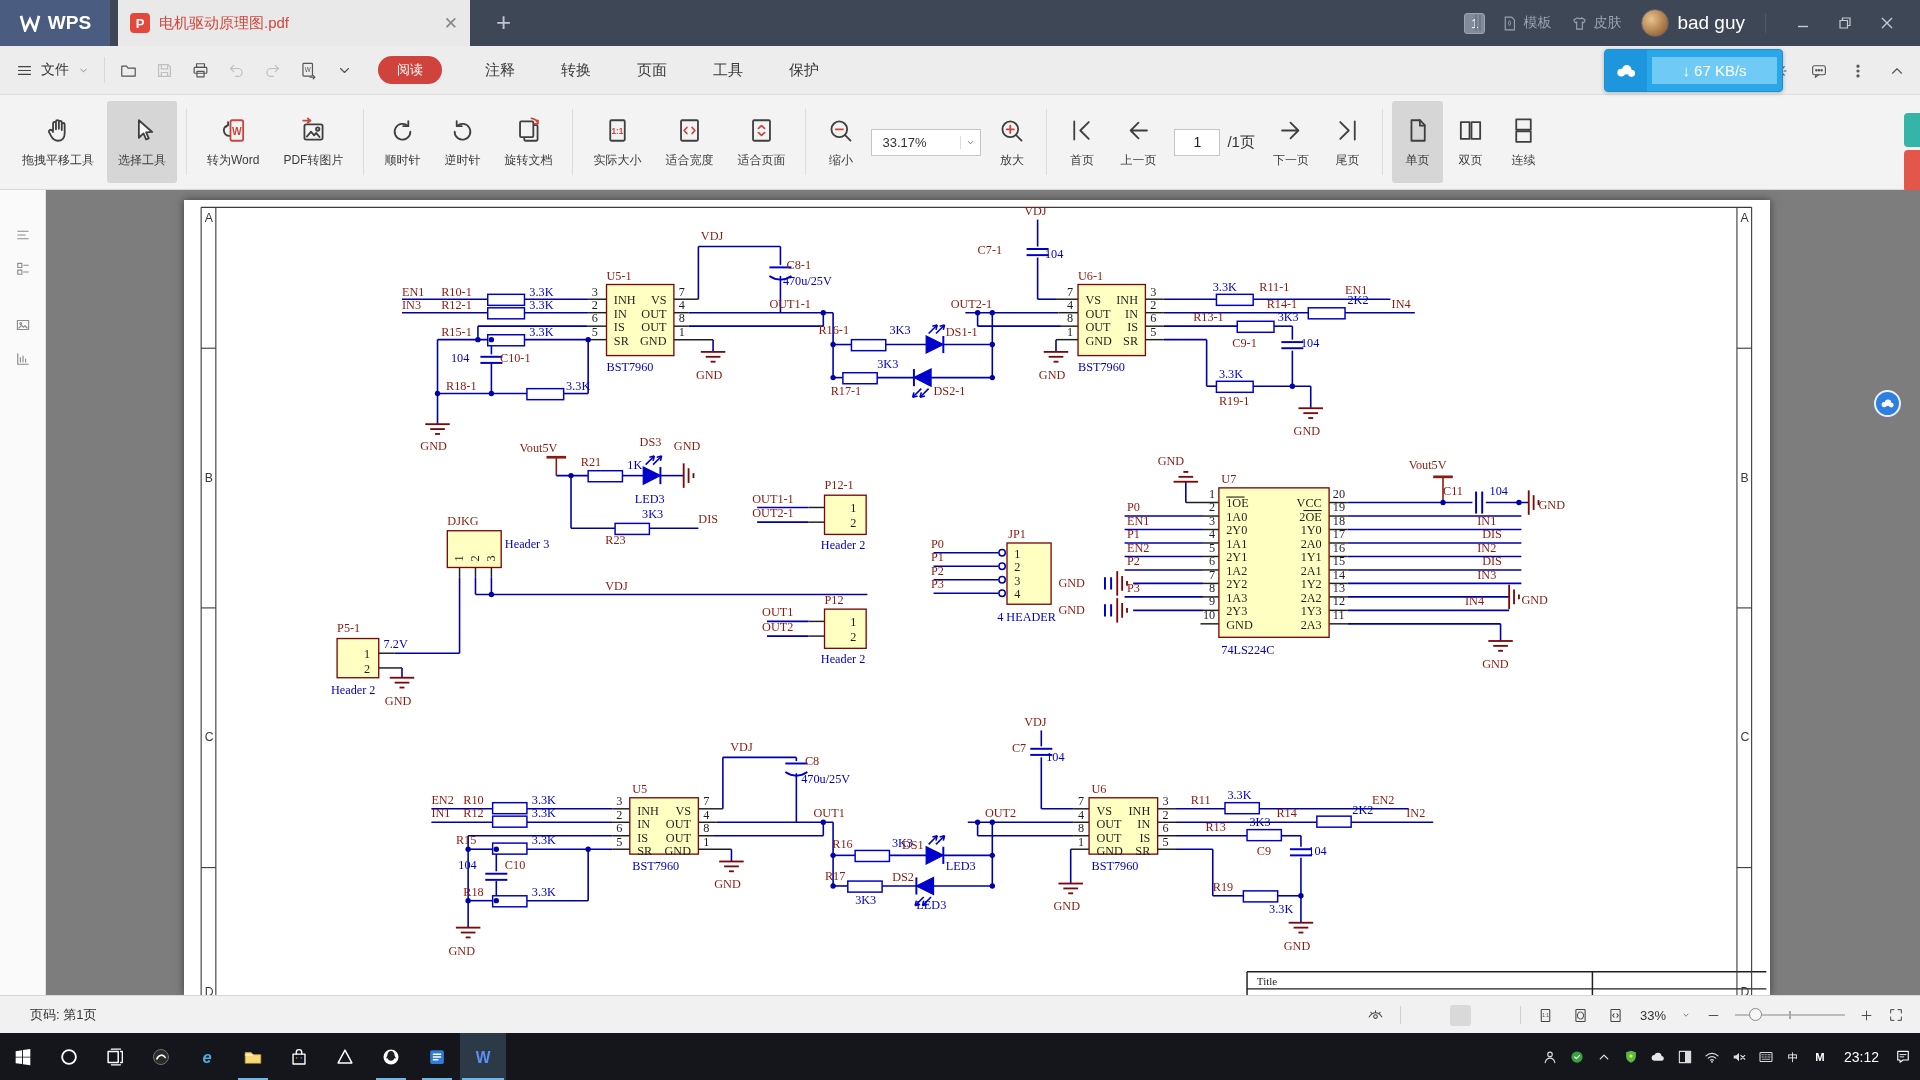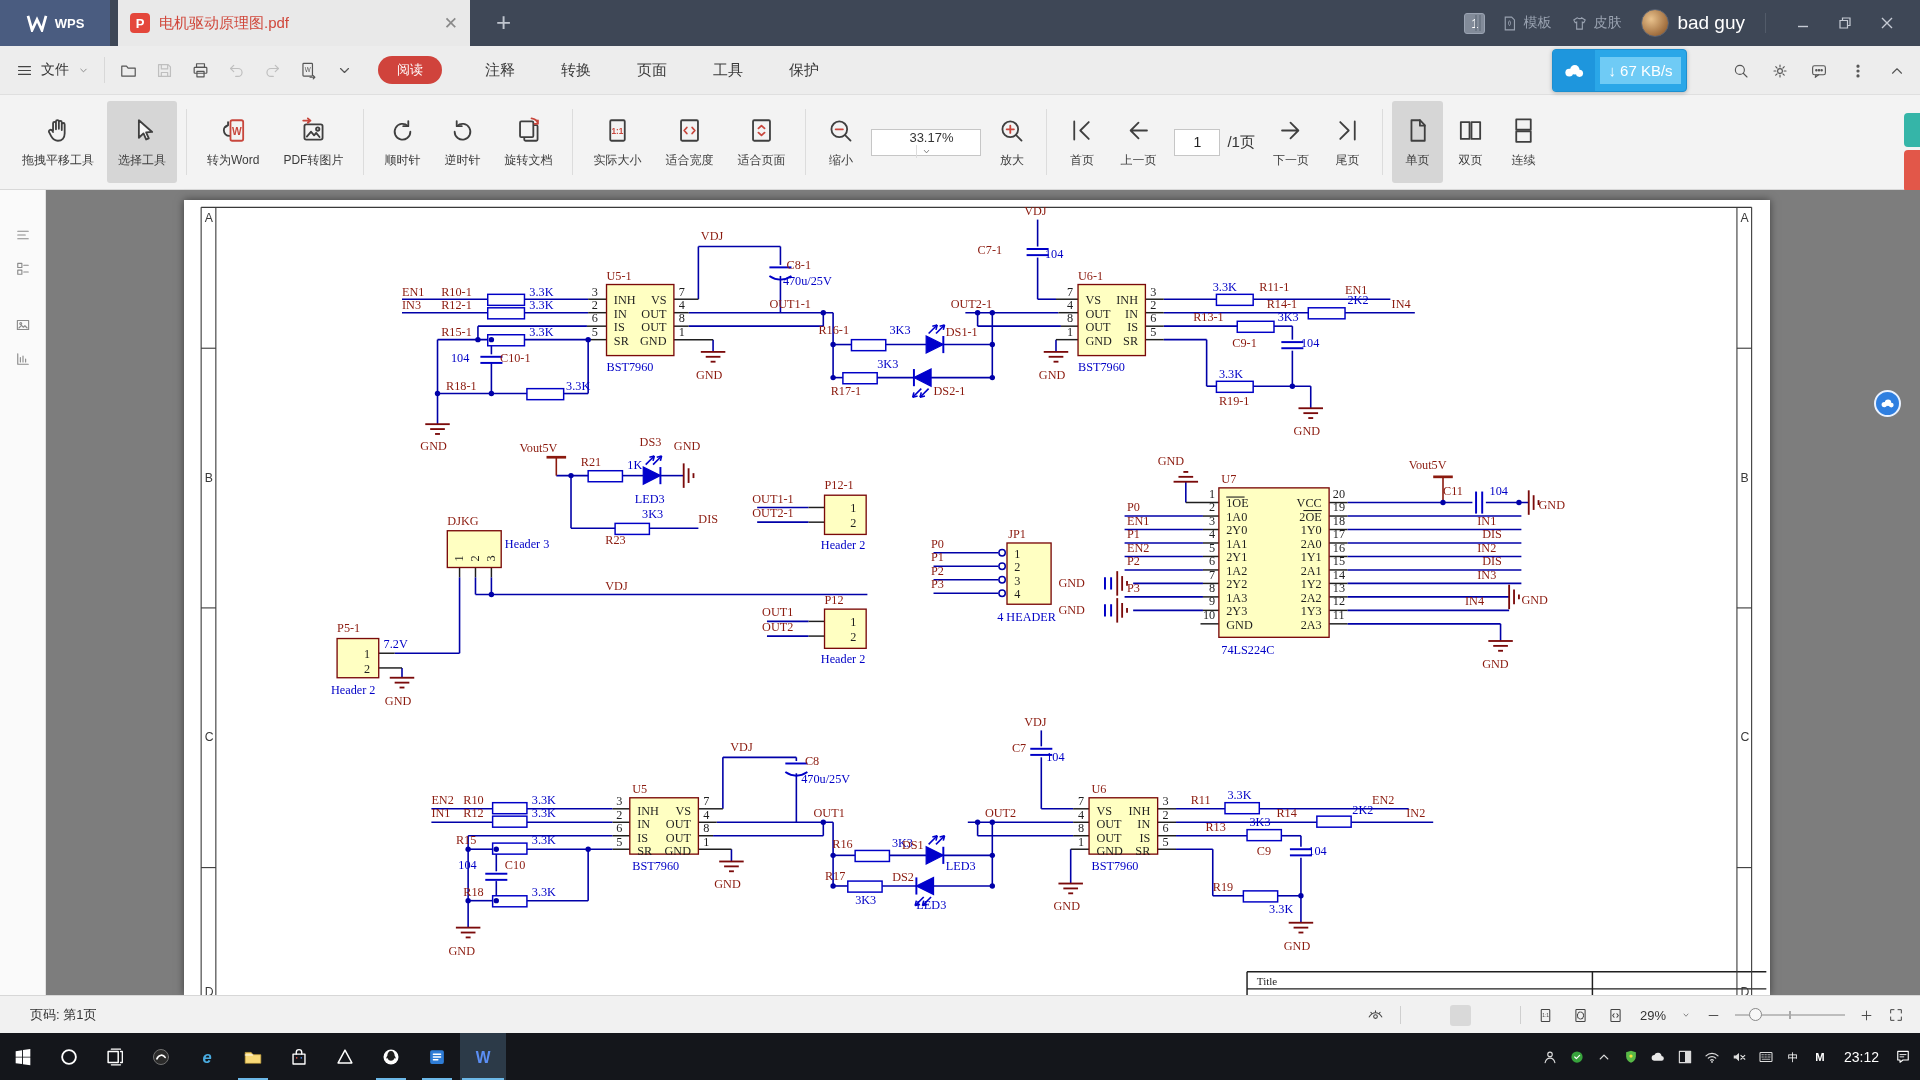--- a/index.html
+++ b/index.html
@@ -1,21 +1,21 @@
 <!DOCTYPE html>
 <html><head>
 <meta charset="utf-8">
 <style>
   html,body{margin:0;padding:0;width:1920px;height:1080px;overflow:hidden;
     font-family:"Liberation Sans",sans-serif;background:#7d7d7d;position:relative;}
   *{box-sizing:border-box;}
   svg{display:block;}
   
   .titlebar{position:absolute;left:0;top:0;width:1920px;height:46px;background:#3E4756;display:flex;align-items:center;}
-  .wps-logo{width:110px;height:46px;background:#4A5C80;color:#fff;display:flex;align-items:center;justify-content:center;gap:7px;font-size:13px;font-weight:bold;}
+  .wps-logo{width:110px;height:46px;background:#4A5C80;color:#fff;display:flex;align-items:center;justify-content:center;gap:7px;font-size:19px;font-weight:bold;}
   .doc-tab{position:absolute;left:118px;top:0;width:352px;height:46px;background:#E9E9E9;display:flex;align-items:center;padding:0 12px;gap:9px;}
   .pdf-ic{width:20px;height:20px;border-radius:4px;background:#E4473B;color:#fff;font-size:13px;font-weight:bold;display:flex;align-items:center;justify-content:center;}
   .doc-tab .t{color:#D0473B;font-size:15px;flex:1;white-space:nowrap;overflow:hidden;}
   .tab-close{color:#8a8a8a;font-size:17px;}
   .new-tab{position:absolute;left:496px;top:6px;color:#BFC5CE;font-size:26px;line-height:32px;}
   .tb-right{position:absolute;right:0;top:0;height:46px;display:flex;align-items:center;gap:20px;padding-right:16px;}
   .win-badge{width:21px;height:21px;background:#828B99;border:1px solid #9AA3B2;border-radius:3px;color:#fff;font-size:13px;display:flex;align-items:center;justify-content:center;}
   .win-badge-bars{display:flex;gap:2px;margin-left:-14px;}
   .win-badge-bars i{width:2px;height:16px;background:#6E7886;display:block;}
   .tb-btn{display:flex;align-items:center;gap:5px;color:#99A2B0;font-size:14px;}
@@ -25,30 +25,30 @@
   .win-ctl{display:flex;gap:8px;}
   .win-ctl span{width:34px;height:30px;display:flex;align-items:center;justify-content:center;color:#C6CBD4;}
   
   .menubar{position:absolute;left:0;top:46px;width:1920px;height:49px;background:#EDEDED;border-bottom:1px solid #DFDFDF;display:flex;align-items:center;padding-left:16px;}
   .file-item{display:flex;align-items:center;gap:8px;color:#333;font-size:14px;}
   .m-sep{width:1px;height:26px;background:#D8D8D8;margin:0 14px;}
   .qicons{display:flex;align-items:center;gap:17px;}
   .read-pill{background:#D0433C;color:#fff;font-size:13px;border-radius:16px;padding:5px 19px;margin:0 20px 0 24px;}
   .menu-tab{color:#3a3a3a;font-size:15px;margin:0 23px;}
   .mb-right{position:absolute;right:14px;top:46px;height:49px;display:flex;align-items:center;gap:21px;color:#555;}
-  .dl-tip{position:absolute;left:1552px;top:49px;width:135px;height:43px;background:#2AA7E8;border:1px solid #1C8FD0;border-radius:4px;display:flex;align-items:center;z-index:40;box-shadow:0 1px 4px rgba(0,0,0,.25);}
+  .dl-tip{position:absolute;left:1604px;top:49px;width:179px;height:43px;background:#2AA7E8;border:1px solid #1C8FD0;border-radius:4px;display:flex;align-items:center;z-index:40;box-shadow:0 1px 4px rgba(0,0,0,.25);}
   .dl-tip .cl{width:42px;height:100%;display:flex;align-items:center;justify-content:center;background:#1E96DD;border-radius:4px 0 0 4px;}
   .dl-tip .tx{flex:1;height:27px;margin:0 5px;background:#6FCBF5;color:#fff;font-size:15px;display:flex;align-items:center;justify-content:center;}
   
   .ribbon{position:absolute;left:0;top:95px;width:1920px;height:95px;background:#F3F3F3;border-bottom:1px solid #D8D8D8;display:flex;align-items:stretch;padding-left:10px;overflow:hidden;}
   .rbtn{display:flex;flex-direction:column;align-items:center;justify-content:center;gap:7px;padding:6px 11px;border-radius:3px;margin:6px 1px;}
   .rbtn.active{background:#D6D6D6;}
   .rbtn .lb{font-size:12px;color:#3C3C3C;white-space:nowrap;text-align:right;}
   .rsep{width:1px;background:#DCDCDC;margin:14px 8px;}
-  .zoombox{align-self:center;width:110px;height:27px;background:#fff;border:1px solid #C6C6C6;display:flex;align-items:center;margin:0 4px;flex-direction:column;}
+  .zoombox{align-self:center;width:110px;height:27px;background:#fff;border:1px solid #C6C6C6;display:flex;align-items:center;margin:0 4px;}
   .zoombox .v{flex:1;font-size:13px;color:#333;padding-left:10px;}
   .zoombox .c{width:20px;border-left:1px solid #DDD;display:flex;align-items:center;justify-content:center;color:#666;}
   .pagebox{align-self:center;display:flex;align-items:center;gap:7px;margin:0 6px;}
   .pagebox .in{width:46px;height:27px;background:#fff;border:1px solid #C6C6C6;font-size:14px;color:#222;display:flex;align-items:center;justify-content:center;}
   .pagebox .sfx{font-size:15px;color:#333;}
   .edge-sliver1{position:absolute;right:0;top:113px;width:16px;height:34px;background:#35B5A8;border-radius:4px 0 0 4px;}
   .edge-sliver2{position:absolute;right:0;top:150px;width:16px;height:42px;background:#E25749;border-radius:4px 0 0 4px;}
   
   .canvas{position:absolute;left:0;top:190px;width:1920px;height:805px;background:#7d7d7d;}
   .sidestrip{position:absolute;left:0;top:0;width:46px;height:805px;background:#FAFAFA;border-right:1px solid #E2E2E2;display:flex;flex-direction:column;align-items:center;padding-top:36px;color:#777;}
@@ -1192,21 +1192,21 @@
           <rect x="5.5" y="3.5" width="13" height="17" rx="1"></rect>
           <ellipse cx="12" cy="12" rx="4.3" ry="5" stroke-dasharray="2 1.6"></ellipse>
         </svg>
       </span>
       <span class="sb-ic">
         <svg width="17" height="17" viewBox="0 0 24 24" fill="none" stroke="#444" stroke-width="1.5" stroke-linecap="round" stroke-linejoin="round">
           <rect x="5.5" y="3.5" width="13" height="17" rx="1"></rect>
           <path d="M10 9.5L8 12l2 2.5M14 9.5l2 2.5-2 2.5"></path>
         </svg>
       </span>
-      <span class="sb-zoom">29%</span>
+      <span class="sb-zoom">33%</span>
       <span>
         <svg width="12" height="12" viewBox="0 0 24 24" fill="none" stroke="#666" stroke-width="1.5" stroke-linecap="round" stroke-linejoin="round">
           <path d="M8 10l4 4.5 4-4.5"></path>
         </svg>
       </span>
       <span>
         <svg width="15" height="15" viewBox="0 0 24 24" fill="none" stroke="#444" stroke-width="1.5" stroke-linecap="round" stroke-linejoin="round">
           <path d="M5 12h14"></path>
         </svg>
       </span>

